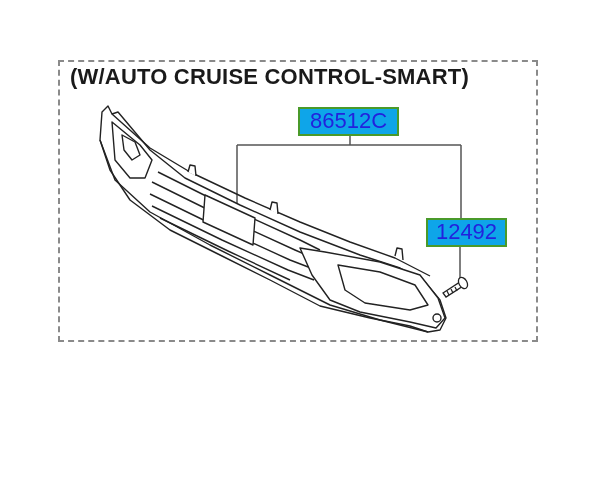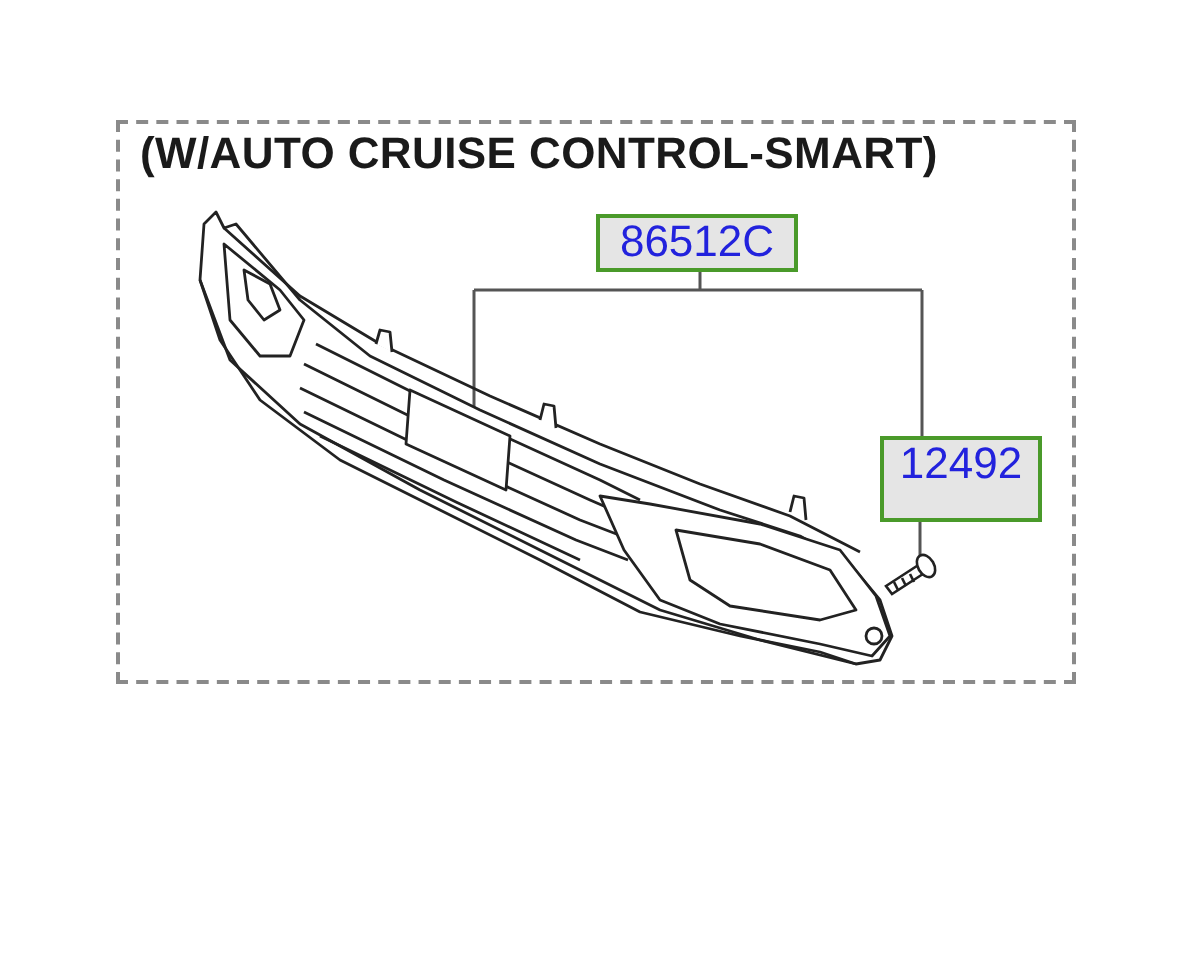--- a/index.html
+++ b/index.html
@@ -1,21 +1,21 @@
 <!DOCTYPE html>
 <html><head>
 <meta charset="utf-8">
 <style>
   html,body{margin:0;padding:0;background:#fff;}
   body{width:600px;height:484px;position:relative;overflow:hidden;font-family:"Liberation Sans",sans-serif;}
   .frame{position:absolute;left:58px;top:60px;width:480px;height:282px;border:2px dashed #8a8a8a;box-sizing:border-box;}
   .title{position:absolute;left:70px;top:64px;font-size:22px;color:#1a1a1a;letter-spacing:0.2px;white-space:nowrap;font-weight:bold;}
-  .label{position:absolute;border:2px solid #4a9a2a;box-sizing:border-box;color:#2222dd;font-size:22px;text-align:center;line-height:24px;background:#e5e5e5;}
+  .label{position:absolute;border:2px solid #4a9a2a;box-sizing:border-box;color:#2222dd;font-size:22px;text-align:center;line-height:24px;background:#0ea5e9;}
   .l1{left:298px;top:107px;width:101px;height:29px;}
-  .l2{left:440px;top:218px;width:81px;height:43px;}
+  .l2{left:426px;top:218px;width:81px;height:29px;}
   svg.art{position:absolute;left:0;top:0;}
 </style>
 </head>
 <body>
 
 <div class="frame"></div>
 <div class="title">(W/AUTO CRUISE CONTROL-SMART)</div>
 
 <svg class="art" width="600" height="484" viewBox="0 0 600 484">
 

